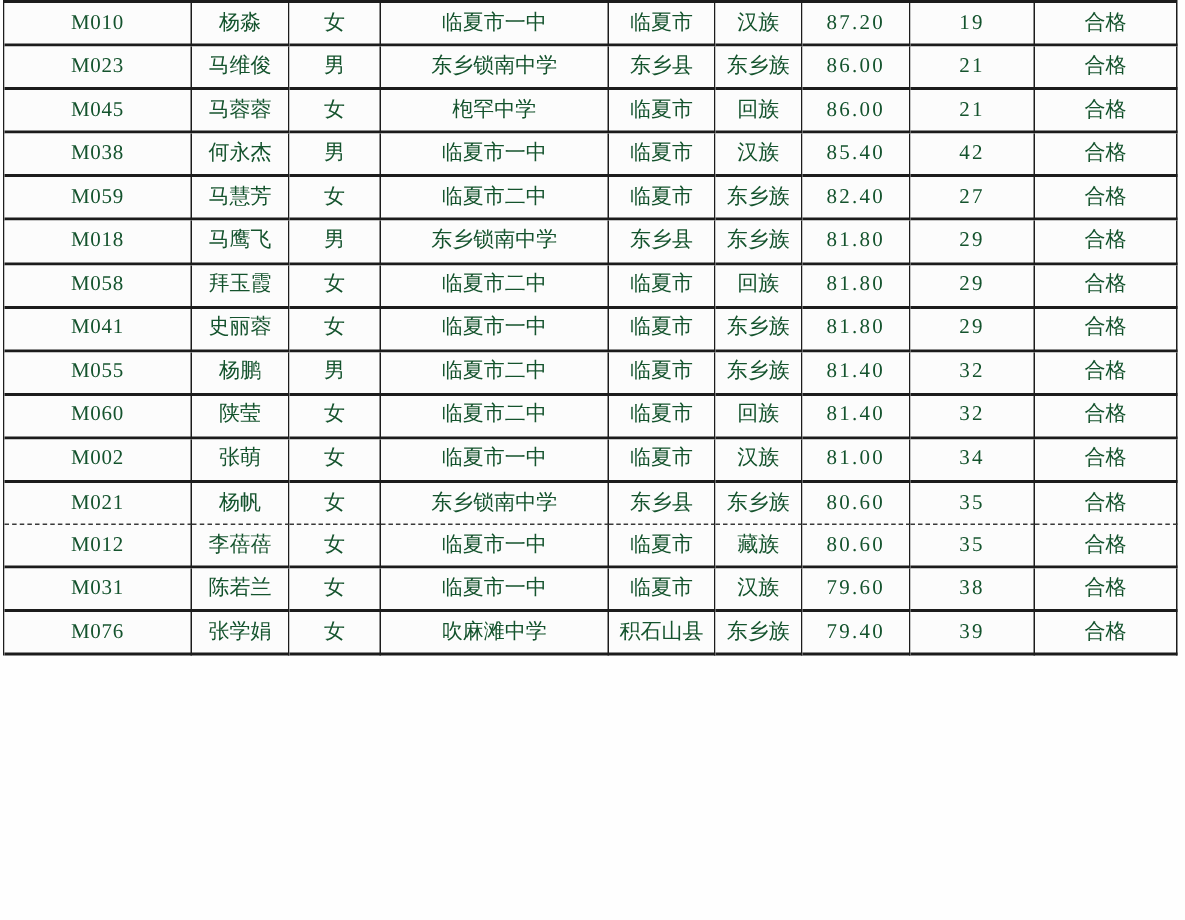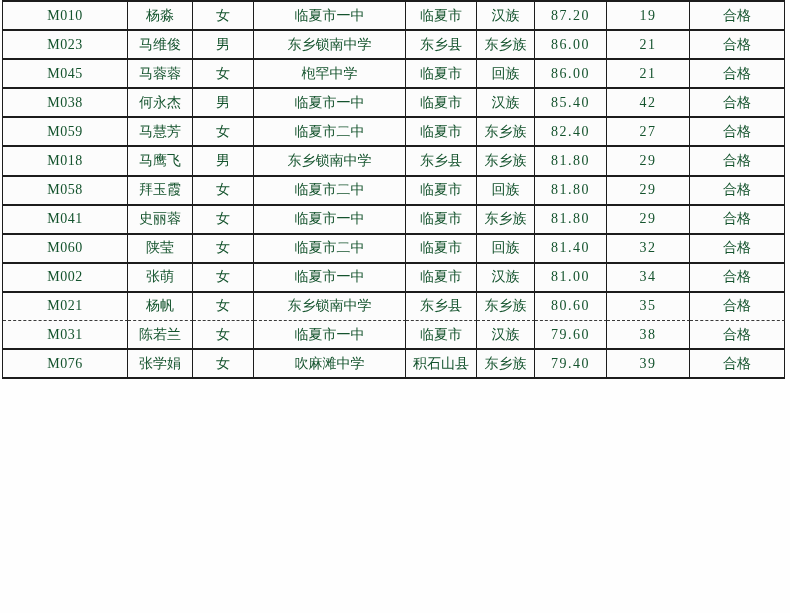--- a/index.html
+++ b/index.html
@@ -156,20 +156,31 @@
       <td class="cell-name">史丽蓉</td>
       <td class="cell-gender">女</td>
       <td class="cell-school">临夏市一中</td>
       <td class="cell-county">临夏市</td>
       <td class="cell-ethnicity">东乡族</td>
       <td class="cell-score">81.80</td>
       <td class="cell-rank">29</td>
       <td class="cell-status">合格</td>
     </tr>
         <tr>
+      <td class="cell-id">M055</td>
+      <td class="cell-name">杨鹏</td>
+      <td class="cell-gender">男</td>
+      <td class="cell-school">临夏市二中</td>
+      <td class="cell-county">临夏市</td>
+      <td class="cell-ethnicity">东乡族</td>
+      <td class="cell-score">81.40</td>
+      <td class="cell-rank">32</td>
+      <td class="cell-status">合格</td>
+    </tr>
+        <tr>
       <td class="cell-id">M060</td>
       <td class="cell-name">陕莹</td>
       <td class="cell-gender">女</td>
       <td class="cell-school">临夏市二中</td>
       <td class="cell-county">临夏市</td>
       <td class="cell-ethnicity">回族</td>
       <td class="cell-score">81.40</td>
       <td class="cell-rank">32</td>
       <td class="cell-status">合格</td>
     </tr>
@@ -189,20 +200,31 @@
       <td class="cell-name">杨帆</td>
       <td class="cell-gender">女</td>
       <td class="cell-school">东乡锁南中学</td>
       <td class="cell-county">东乡县</td>
       <td class="cell-ethnicity">东乡族</td>
       <td class="cell-score">80.60</td>
       <td class="cell-rank">35</td>
       <td class="cell-status">合格</td>
     </tr>
         <tr>
+      <td class="cell-id">M012</td>
+      <td class="cell-name">李蓓蓓</td>
+      <td class="cell-gender">女</td>
+      <td class="cell-school">临夏市一中</td>
+      <td class="cell-county">临夏市</td>
+      <td class="cell-ethnicity">藏族</td>
+      <td class="cell-score">80.60</td>
+      <td class="cell-rank">35</td>
+      <td class="cell-status">合格</td>
+    </tr>
+        <tr>
       <td class="cell-id">M031</td>
       <td class="cell-name">陈若兰</td>
       <td class="cell-gender">女</td>
       <td class="cell-school">临夏市一中</td>
       <td class="cell-county">临夏市</td>
       <td class="cell-ethnicity">汉族</td>
       <td class="cell-score">79.60</td>
       <td class="cell-rank">38</td>
       <td class="cell-status">合格</td>
     </tr>

